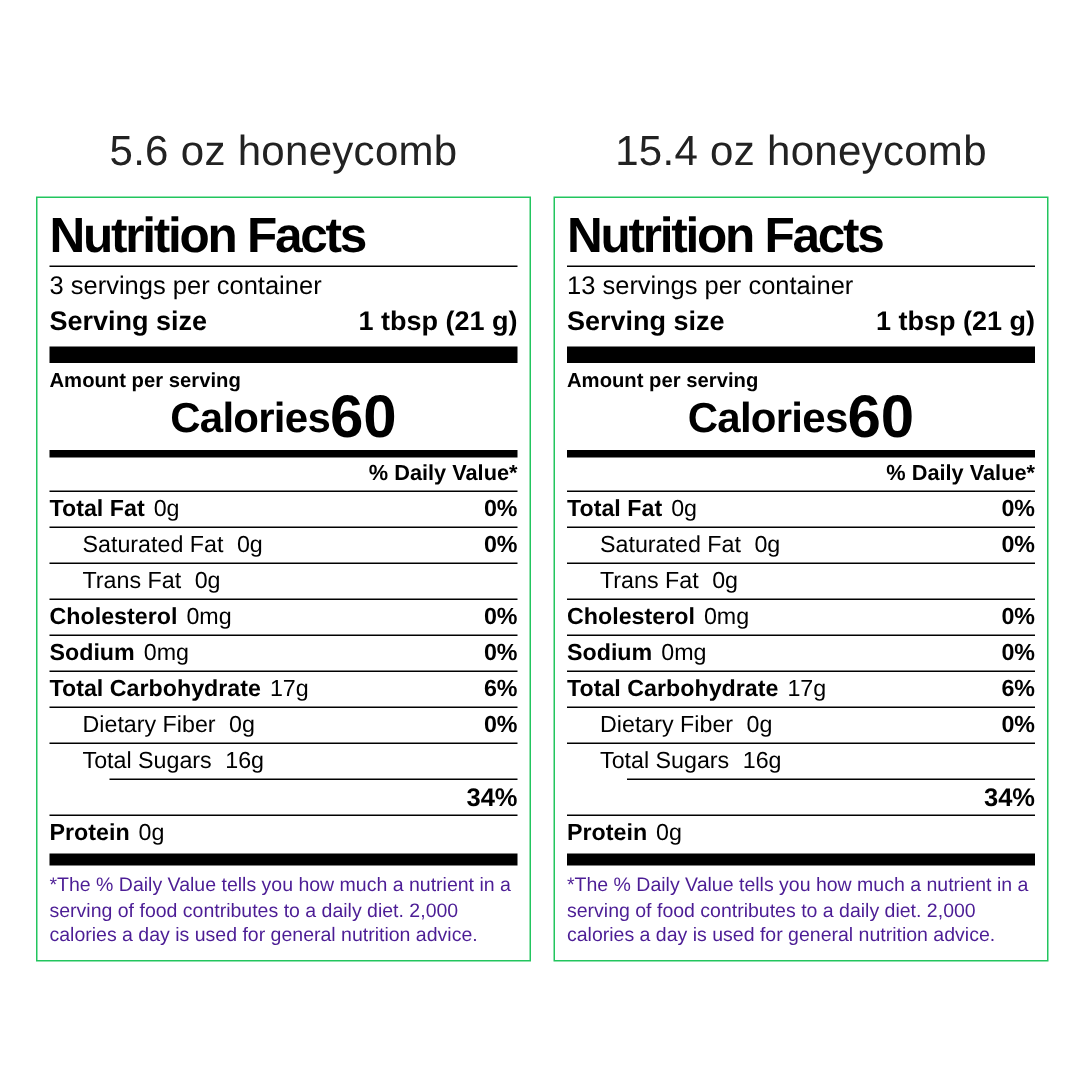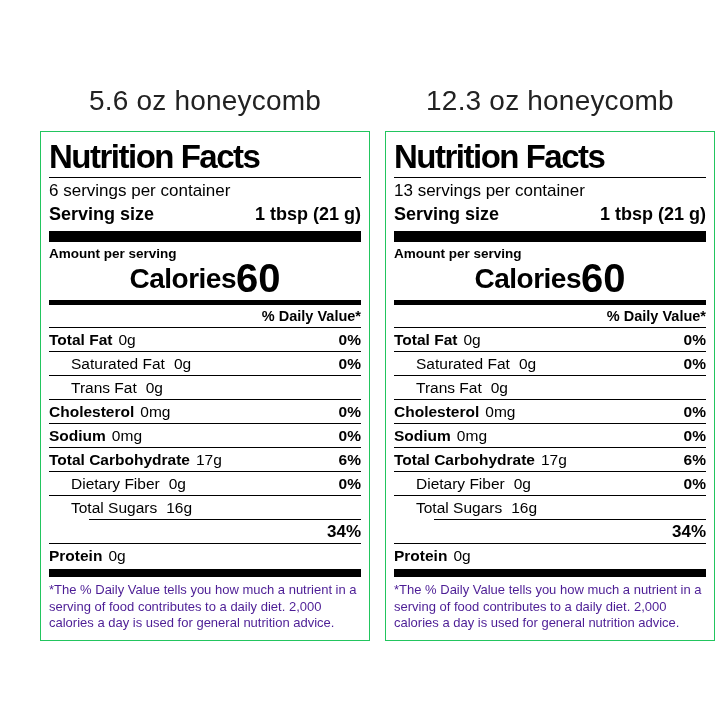--- a/index.html
+++ b/index.html
@@ -7,21 +7,21 @@
     width: 720px; height: 720px;
     font-family: "Liberation Sans", sans-serif;
     color: #000;
   }
   .canvas {
     position: relative;
     width: 720px; height: 720px;
     box-sizing: border-box;
     display: flex;
     gap: 15px;
-    padding-left: 40px;
+    padding-left: 24px;
     align-items: flex-start;
     background: #ffffff;
     overflow: hidden;
   }
   .col { width: 330px; flex: 0 0 330px; }
   .product-title {
     margin-top: 84px;
     margin-bottom: 13px;
     text-align: center;
     font-size: 28px;
@@ -145,21 +145,21 @@
 </head>
 <body>
 
 <div class="canvas">
 
   <div class="col">
     <div class="product-title">5.6 oz honeycomb</div>
     <div class="nf-box">
       <div class="nf-heading">Nutrition Facts</div>
       <div class="rule-thin-full"></div>
-      <div class="servings">6 servings per container</div>
+      <div class="servings">3 servings per container</div>
       <div class="serving-size-row">
         <span>Serving size</span>
         <span>1 tbsp (21 g)</span>
       </div>
       <div class="bar-thick"></div>
       <div class="amount-label">Amount per serving</div>
       <div class="calories-row">
         <span class="calories-word">Calories</span>
         <span class="calories-value">60</span>
       </div>
@@ -206,21 +206,21 @@
         <div class="left-part"><span class="name">Protein</span><span class="amt">0g</span></div>
         <span class="dv"></span>
       </div>
 
       <div class="bar-thick2"></div>
       <div class="footnote">*The % Daily Value tells you how much a nutrient in a serving of food contributes to a daily diet. 2,000 calories a day is used for general nutrition advice.</div>
     </div>
   </div>
 
   <div class="col">
-    <div class="product-title">12.3 oz honeycomb</div>
+    <div class="product-title">15.4 oz honeycomb</div>
     <div class="nf-box">
       <div class="nf-heading">Nutrition Facts</div>
       <div class="rule-thin-full"></div>
       <div class="servings">13 servings per container</div>
       <div class="serving-size-row">
         <span>Serving size</span>
         <span>1 tbsp (21 g)</span>
       </div>
       <div class="bar-thick"></div>
       <div class="amount-label">Amount per serving</div>

